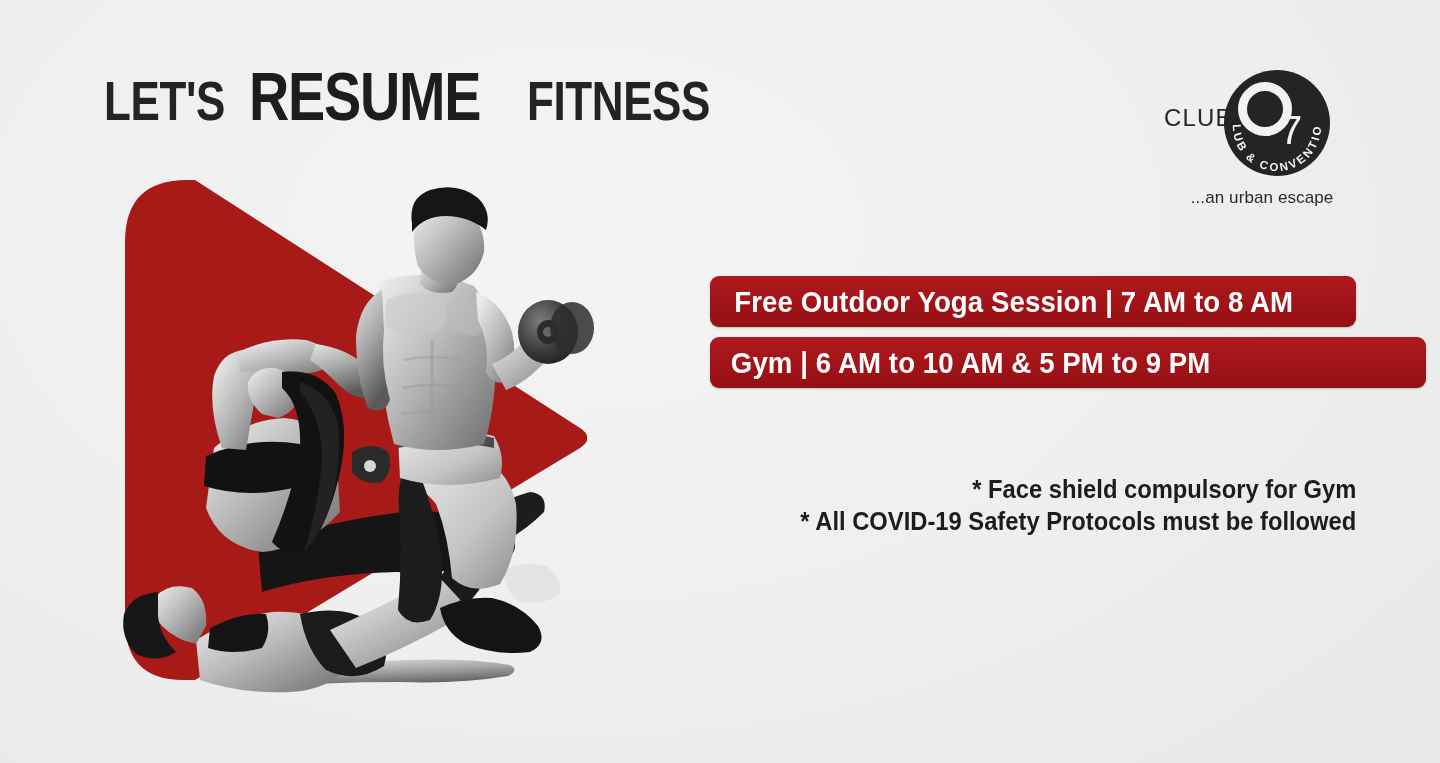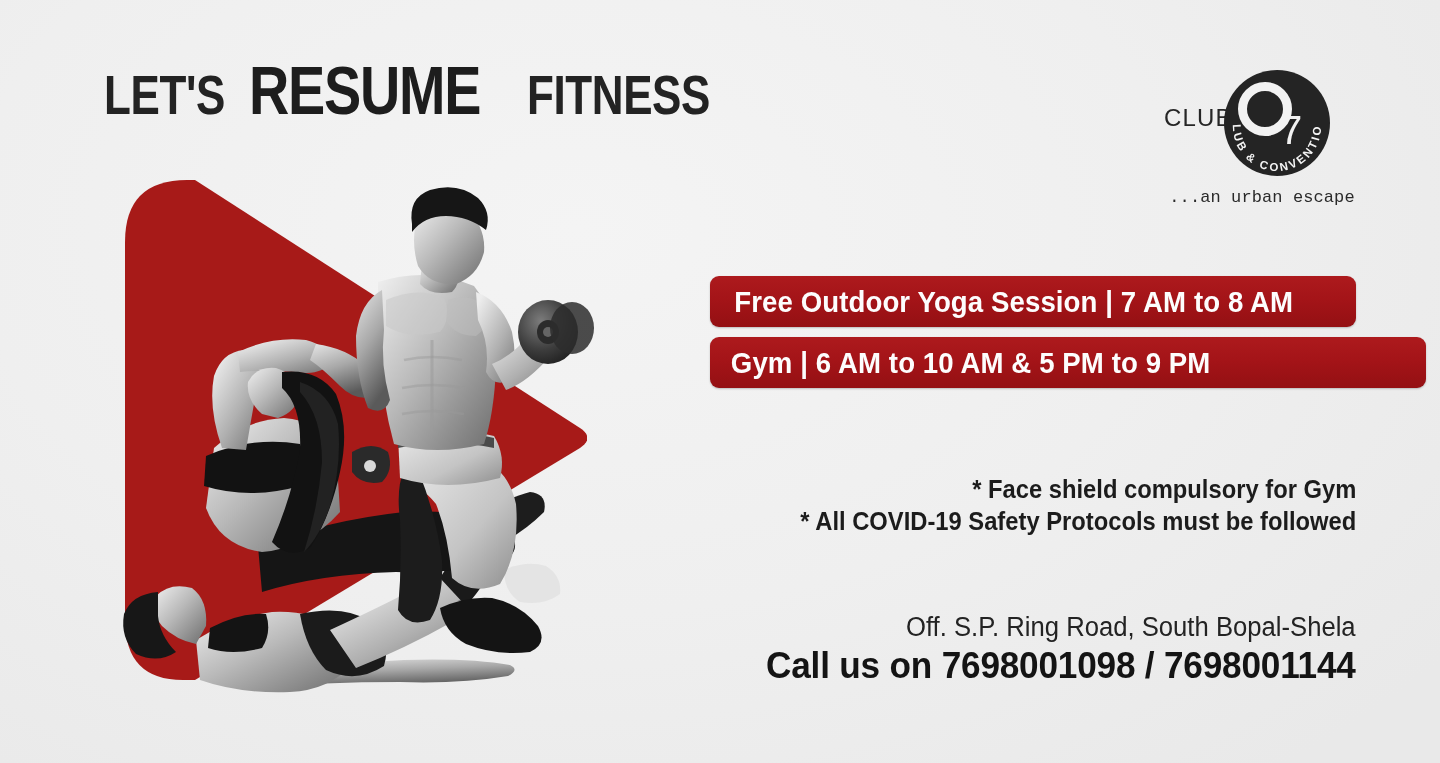--- a/index.html
+++ b/index.html
@@ -19,21 +19,21 @@
     overflow: hidden;
     background: #efefef;
     background-image:
       radial-gradient(ellipse 1100px 700px at 40% 30%, #f4f4f4 0%, #efefef 55%, #e9e9e9 100%);
   }
 
   
   #headline {
     position: absolute;
     left: 104px;
-    top: 56px;
+    top: 62px;
     white-space: nowrap;
     line-height: 1;
     color: #232323;
   }
   #headline .hl-small {
     font-family: "Liberation Sans Narrow", "Liberation Sans", sans-serif;
     font-size: 55px;
     font-weight: 700;
     letter-spacing: -0.5px;
     transform: scaleX(0.80);
@@ -120,21 +120,21 @@
     font-weight: 700;
     letter-spacing: 2.4px;
     fill: #f4f4f4;
   }
   #logo-tagline {
     position: absolute;
     left: 0;
     top: 120px;
     width: 200px;
     text-align: center;
-    font-family: Liberation Mono, monospace;
+    font-family: Liberation Sans, sans-serif;
     font-size: 17px;
     font-weight: 400;
     color: #2a2a2a;
     letter-spacing: 0.1px;
   }
 
   
   #art-area {
     position: absolute;
     left: 0;
@@ -397,18 +397,14 @@
     <div class="bar">
       <span class="bar-text">Gym | 6 AM to 10 AM &amp; 5 PM to 9 PM</span>
     </div>
   </div>
 
   <div id="notes">
     <div class="note-line">* Face shield compulsory for Gym</div>
     <div class="note-line">* All COVID-19 Safety Protocols must be followed</div>
   </div>
 
-  <div id="contact">
-    <div id="address-line">Off. S.P. Ring Road, South Bopal-Shela</div>
-    <div id="phone-line">Call us on 7698001098 / 7698001144</div>
-  </div>
 
 </div>
 
 </body></html>

